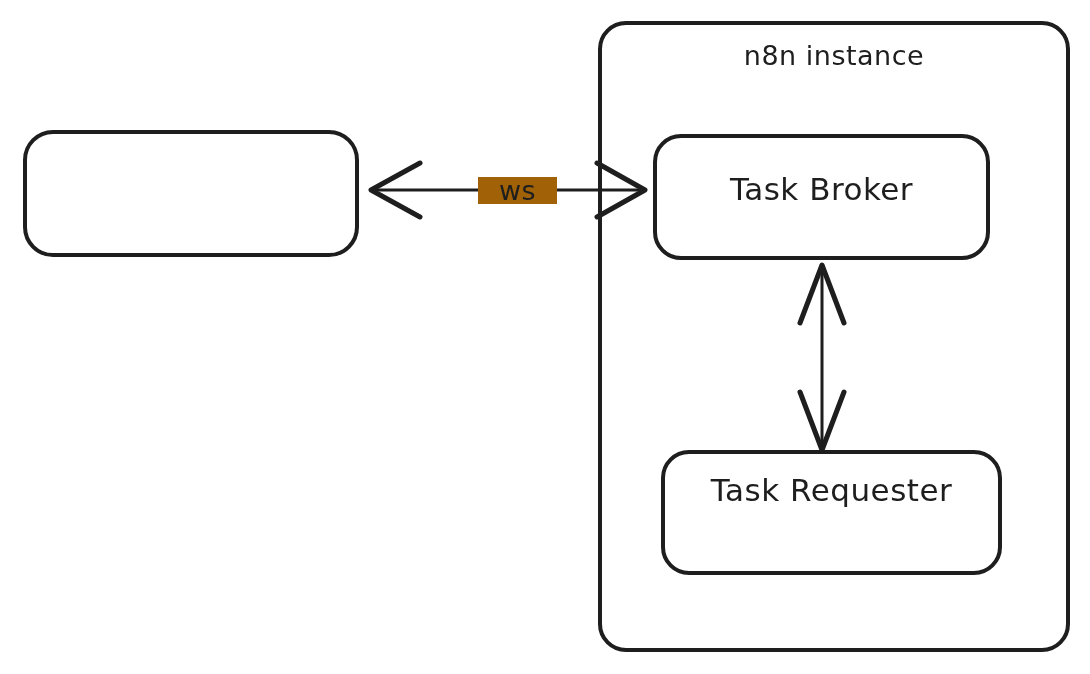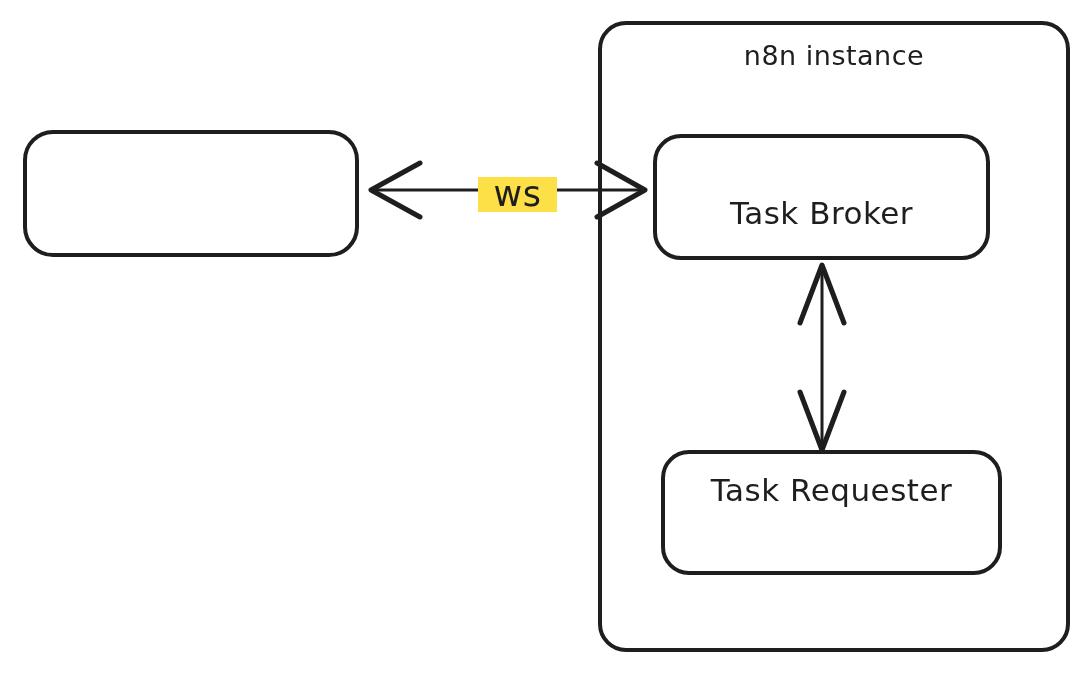--- a/index.html
+++ b/index.html
@@ -57,23 +57,23 @@
   }
   .node-label {
     font-size: 31px;
     line-height: 1;
   }
   .container-label {
     font-size: 27px;
     line-height: 1;
   }
   .edge-label {
-    font-size: 35px;
+    font-size: 27px;
     line-height: 1;
-    background: #fde047;
+    background: #a16207;
     padding: 0 6px;
   }
 </style>
 </head>
 <body>
 
 <div id="canvas">
 
   <svg id="diagram-svg" viewBox="0 0 1090 674" xmlns="http://www.w3.org/2000/svg">
 
@@ -95,19 +95,19 @@
     <g>
       <line class="arrow-line" x1="822" y1="267" x2="822" y2="448"></line>
       <path class="arrow-head" d="M 800 323 L 822 265 L 844 323"></path>
       <path class="arrow-head" d="M 800 392 L 822 450 L 844 392"></path>
     </g>
   </svg>
 
   <div class="label container-label" style="left:600px; top:42px; width:468px;">n8n instance</div>
 
 
-  <div class="label node-label" style="left:655px; top:198px; width:333px;">Task Broker</div>
+  <div class="label node-label" style="left:655px; top:174px; width:333px;">Task Broker</div>
 
   <div class="label node-label" style="left:663px; top:475px; width:337px;">Task Requester</div>
 
   <div class="label edge-label" style="left:478px; top:177px; width:67px;">ws</div>
 
 </div>
 
 </body></html>

